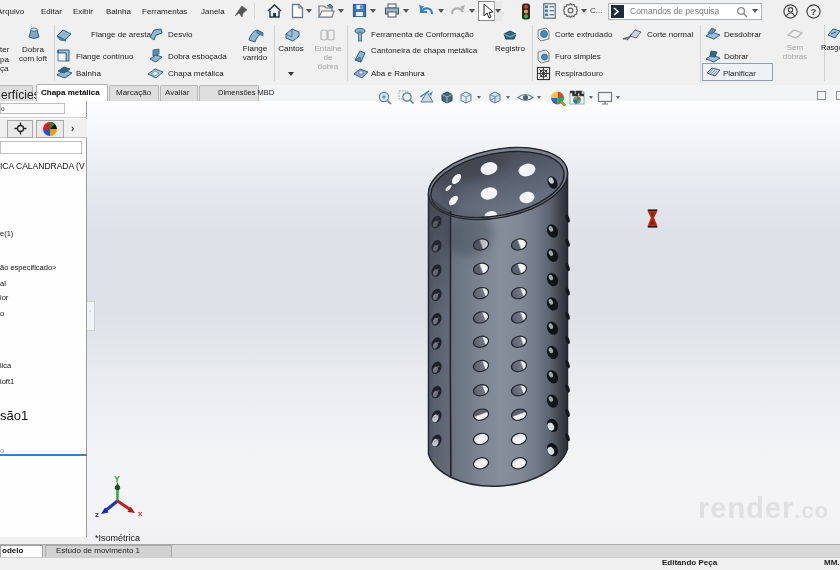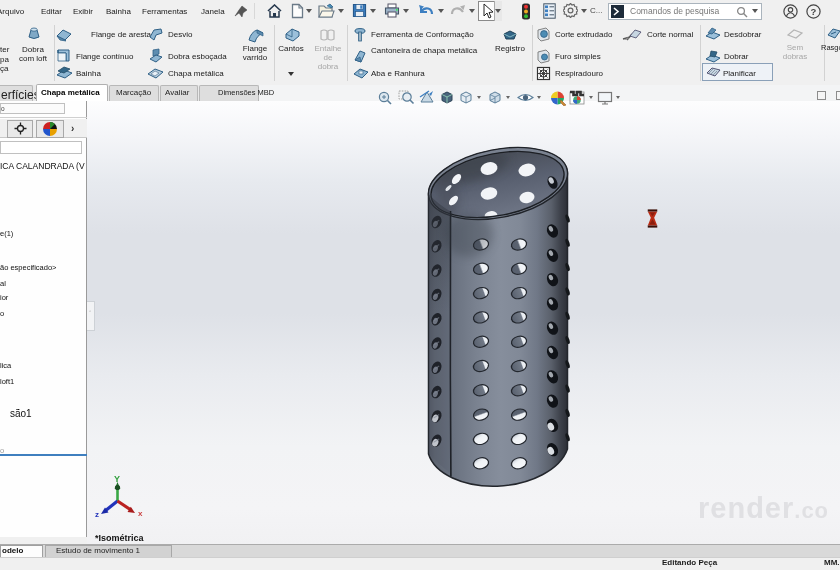--- a/index.html
+++ b/index.html
@@ -598,33 +598,33 @@
 <div class="abs" style="left:0px;top:141px;width:82px;height:13px;background:#fff;border:1px solid #c0c0c0;"></div>
 
 <div class="abs" style="left:0px;top:161px;width:86px;overflow:hidden;font-size:8.5px;color:#111;white-space:nowrap;">ICA CALANDRADA (V</div>
 <div class="abs" style="left:0px;top:229px;font-size:7.5px;color:#111;">e(1)</div>
 <div class="abs" style="left:0px;top:263px;font-size:7.5px;color:#111;">ão especificado&gt;</div>
 <div class="abs" style="left:0px;top:279px;font-size:7.5px;color:#111;">al</div>
 <div class="abs" style="left:0px;top:293px;font-size:7.5px;color:#111;">ior</div>
 <div class="abs" style="left:0px;top:309px;font-size:7.5px;color:#111;">o</div>
 <div class="abs" style="left:0px;top:361px;font-size:7.5px;color:#111;">lica</div>
 <div class="abs" style="left:0px;top:377px;font-size:7.5px;color:#111;">loft1</div>
-<div class="abs" style="left:10px;top:408px;font-size:10px;color:#111;">são1</div>
+<div class="abs" style="left:0px;top:408px;font-size:13px;color:#111;">são1</div>
 <div class="abs" style="left:0px;top:446px;font-size:7.5px;color:#999;">o</div>
 <div class="abs" style="left:0px;top:454px;width:87px;height:2px;background:#3f7fbf;"></div>
 
 <div class="abs" style="left:87px;top:301px;width:8px;height:30px;background:#f2f3f5;border:1px solid #cdd1d6;border-left:none;"></div>
 <div class="abs" style="left:89px;top:308px;font-size:6px;color:#888;">◦</div>
 </div>
 
 <div class="abs" style="left:0;top:544px;width:840px;height:13px;background:#d9d9d9;border-top:1px solid #ababab;"></div>
 <div id="motionbar">
 <div class="abs" style="left:0px;top:545px;width:43px;height:12px;background:#fdfdfd;border:1px solid #a0a0a0;border-bottom:none;"></div>
 <div class="abs" style="left:2px;top:546px;font-size:8px;font-weight:bold;color:#111;">odelo</div>
 <div class="abs" style="left:45px;top:545px;width:127px;height:12px;background:#d2d2d2;border:1px solid #a8a8a8;border-bottom:none;"></div>
 <div class="abs" style="left:56px;top:546px;font-size:8px;color:#222;">Estudo de movimento 1</div>
 </div>
-<div class="abs" style="left:95px;top:533px;font-size:9px;font-weight:bold;color:#111;">*Isométrica</div>
+<div class="abs" style="left:95px;top:533px;font-size:9px;font-weight:normal;color:#111;">*Isométrica</div>
 <div class="abs" style="left:0;top:557px;width:840px;height:13px;background:#f0f0f0;border-top:1px solid #cfcfcf;"></div>
 <div class="abs" style="left:662px;top:558px;font-size:8px;font-weight:bold;color:#1a1a1a;">Editando Peça</div>
 <div class="abs" style="left:824px;top:558px;font-size:8px;font-weight:bold;color:#1a1a1a;">MM...</div>
 
 </div>
 
 </body></html>

